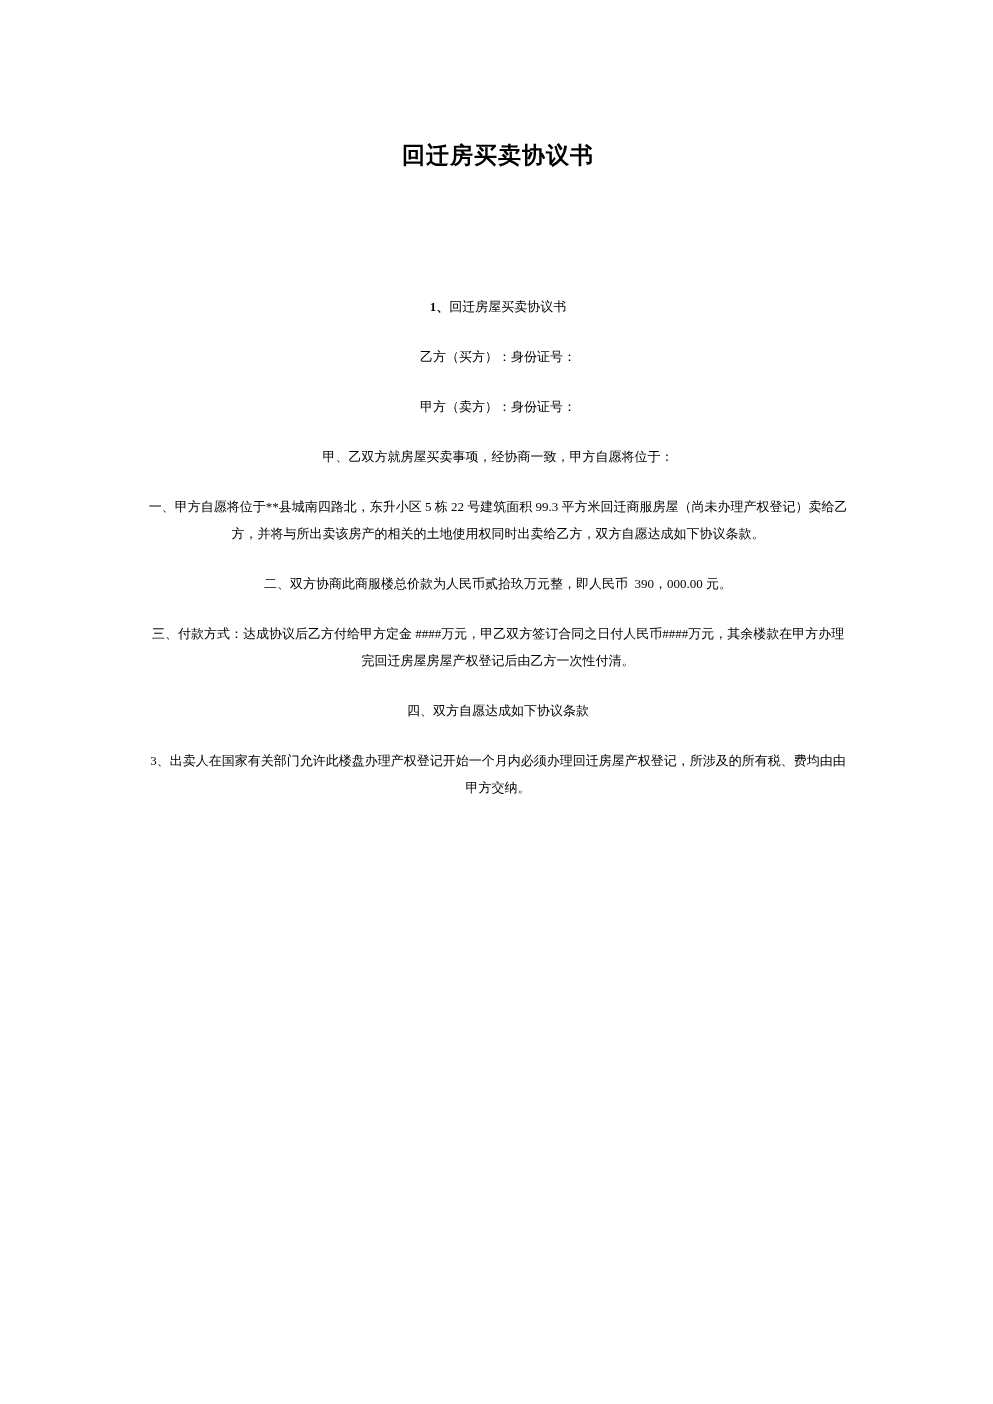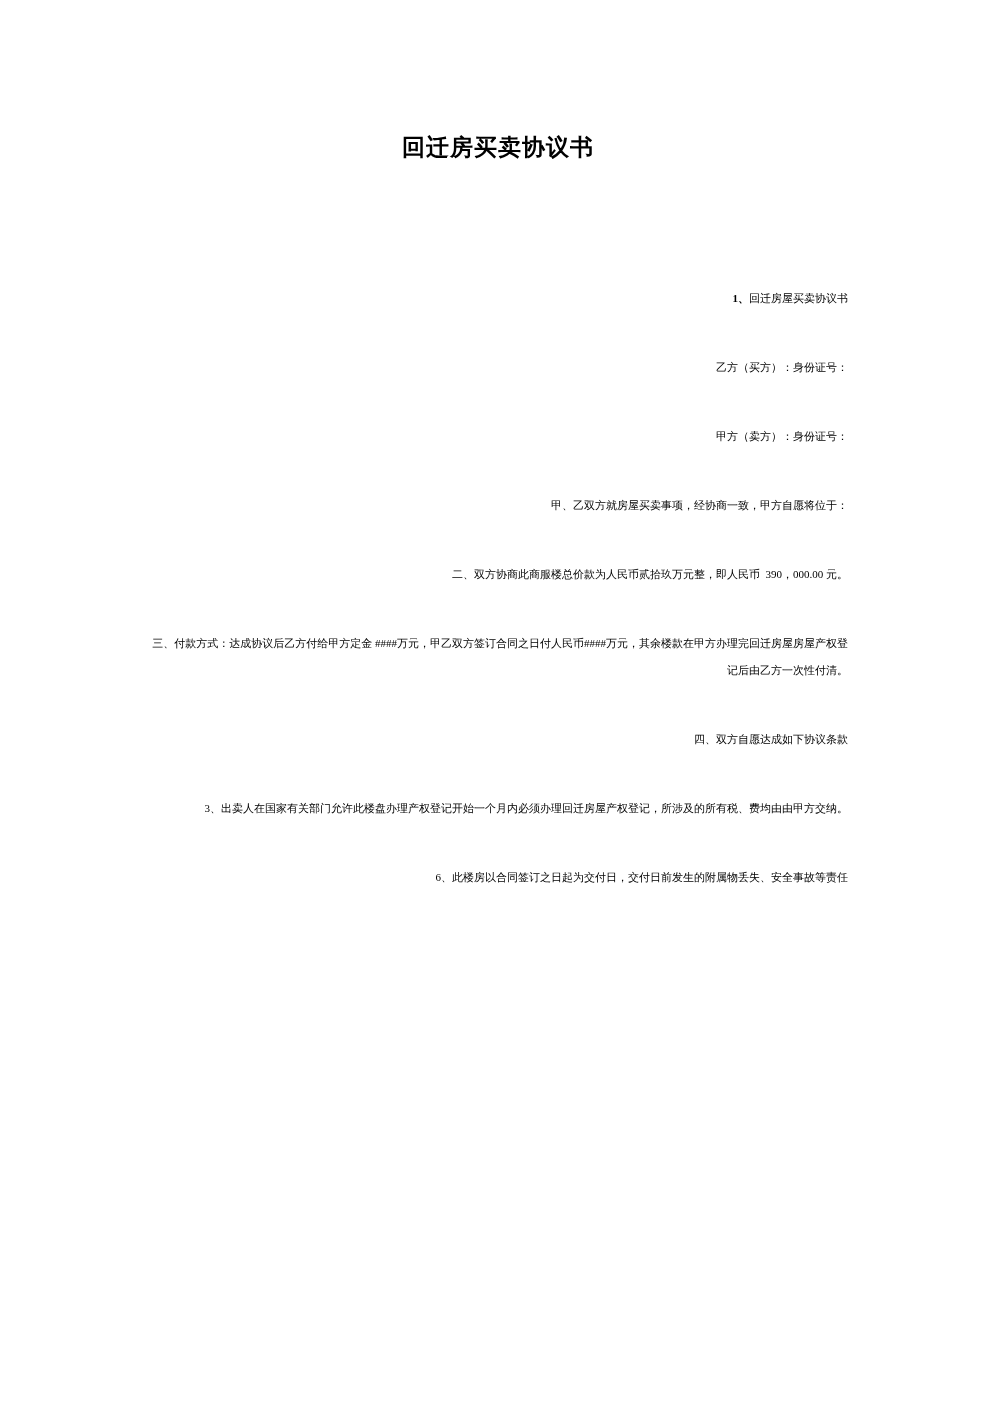--- a/index.html
+++ b/index.html
@@ -11,56 +11,56 @@
     position: relative;
     width: 993px;
     height: 1404px;
     background: #ffffff;
     color: #000000;
     font-family: "Liberation Serif", "DejaVu Serif", serif;
     overflow: hidden;
     box-sizing: border-box;
   }
   .content {
-    padding: 0 145px 0 148px;
+    padding: 8px 145px 0 148px;
     box-sizing: border-box;
   }
   .doc-title {
     margin: 0;
     padding-top: 133px;
     margin-bottom: 122px;
     text-align: center;
     font-size: 23px;
     line-height: 30px;
     font-weight: bold;
     letter-spacing: 1px;
   }
   .para {
-    margin: 42px 0;
-    font-size: 11px;
+    margin: 23px 0;
+    font-size: 13px;
     line-height: 27px;
-    text-align: right;
+    text-align: center;
     white-space: pre-wrap;
     word-break: break-all;
   }
   .para b {
     font-weight: bold;
   }
 </style>
 </head>
 <body>
 
 <div class="page">
   <div class="content">
     <h1 class="doc-title">回迁房买卖协议书</h1>
     <div>
         <p class="para"><b>1、</b>回迁房屋买卖协议书</p>
         <p class="para">乙方（买方）：身份证号：</p>
         <p class="para">甲方（卖方）：身份证号：</p>
         <p class="para">甲、乙双方就房屋买卖事项，经协商一致，甲方自愿将位于：</p>
+        <p class="para">一、甲方自愿将位于**县城南四路北，东升小区 5 栋 22 号建筑面积 99.3 平方米回迁商服房屋（尚未办理产权登记）卖给乙方，并将与所出卖该房产的相关的土地使用权同时出卖给乙方，双方自愿达成如下协议条款。</p>
         <p class="para">二、双方协商此商服楼总价款为人民币贰拾玖万元整，即人民币  390，000.00 元。</p>
         <p class="para">三、付款方式：达成协议后乙方付给甲方定金 ####万元，甲乙双方签订合同之日付人民币####万元，其余楼款在甲方办理完回迁房屋房屋产权登记后由乙方一次性付清。</p>
         <p class="para">四、双方自愿达成如下协议条款</p>
         <p class="para">3、出卖人在国家有关部门允许此楼盘办理产权登记开始一个月内必须办理回迁房屋产权登记，所涉及的所有税、费均由由甲方交纳。</p>
-        <p class="para">6、此楼房以合同签订之日起为交付日，交付日前发生的附属物丢失、安全事故等责任</p>
       </div>
   </div>
 </div>
 
 </body></html>

